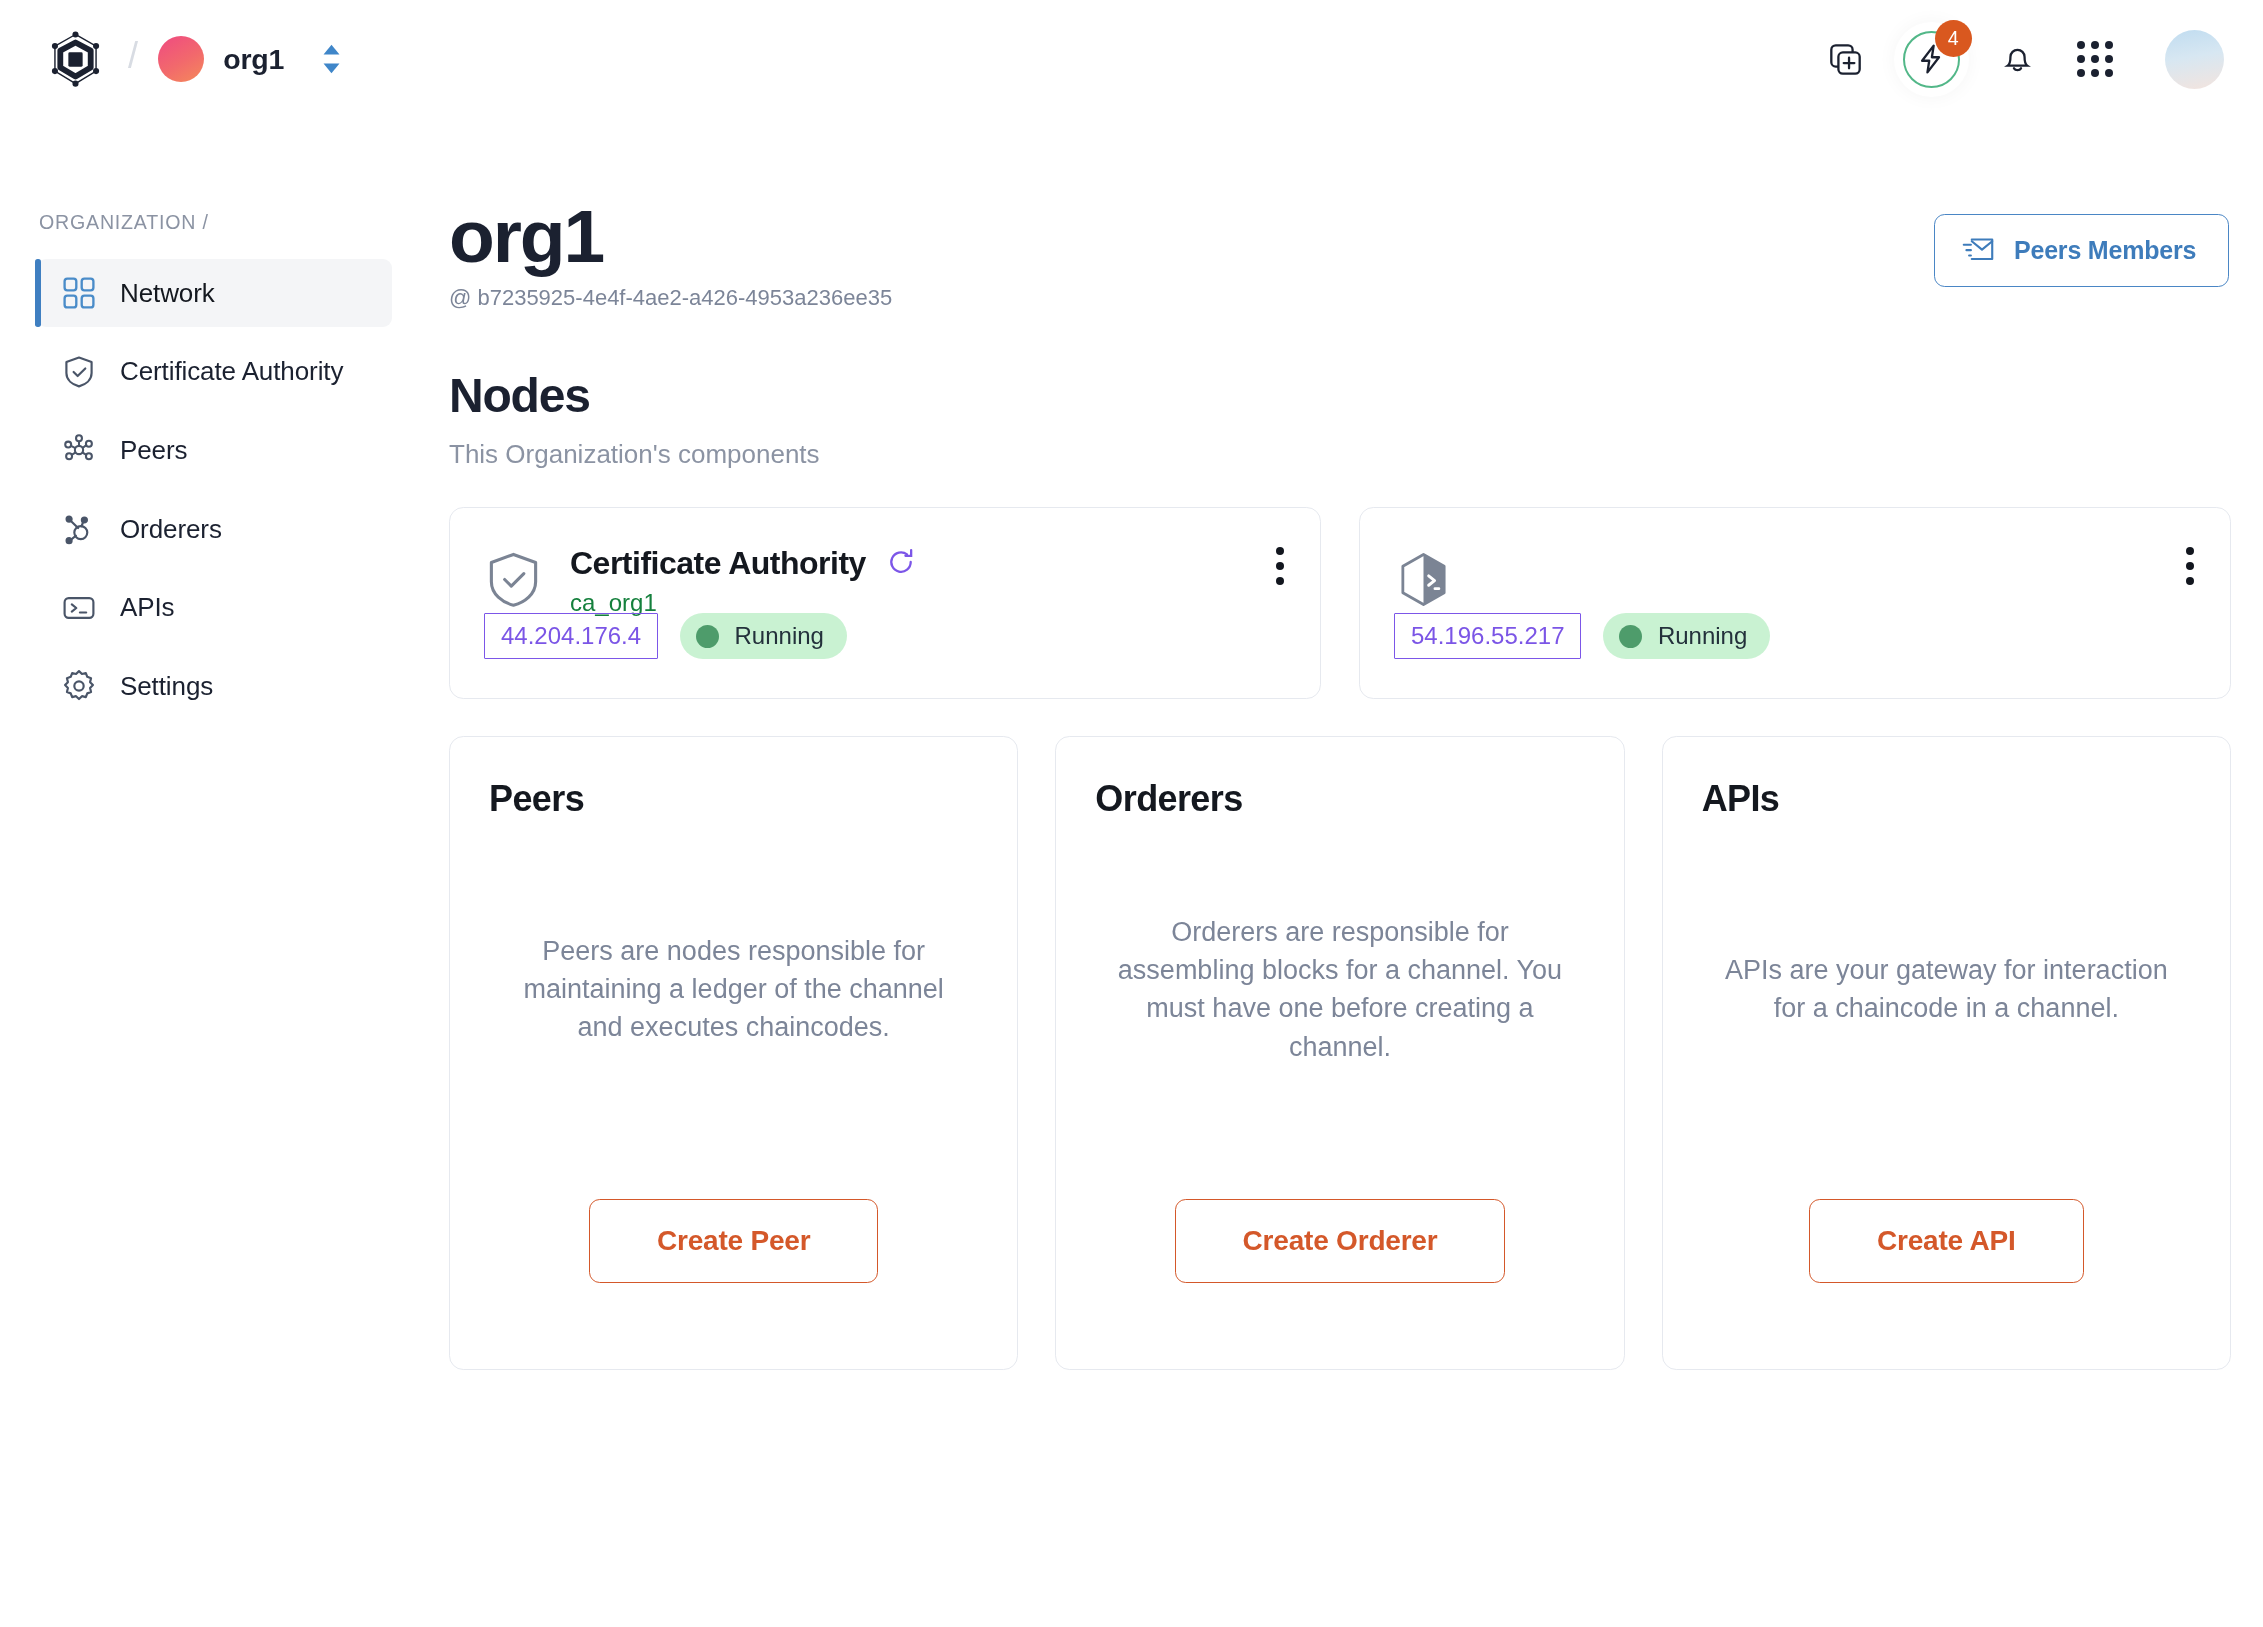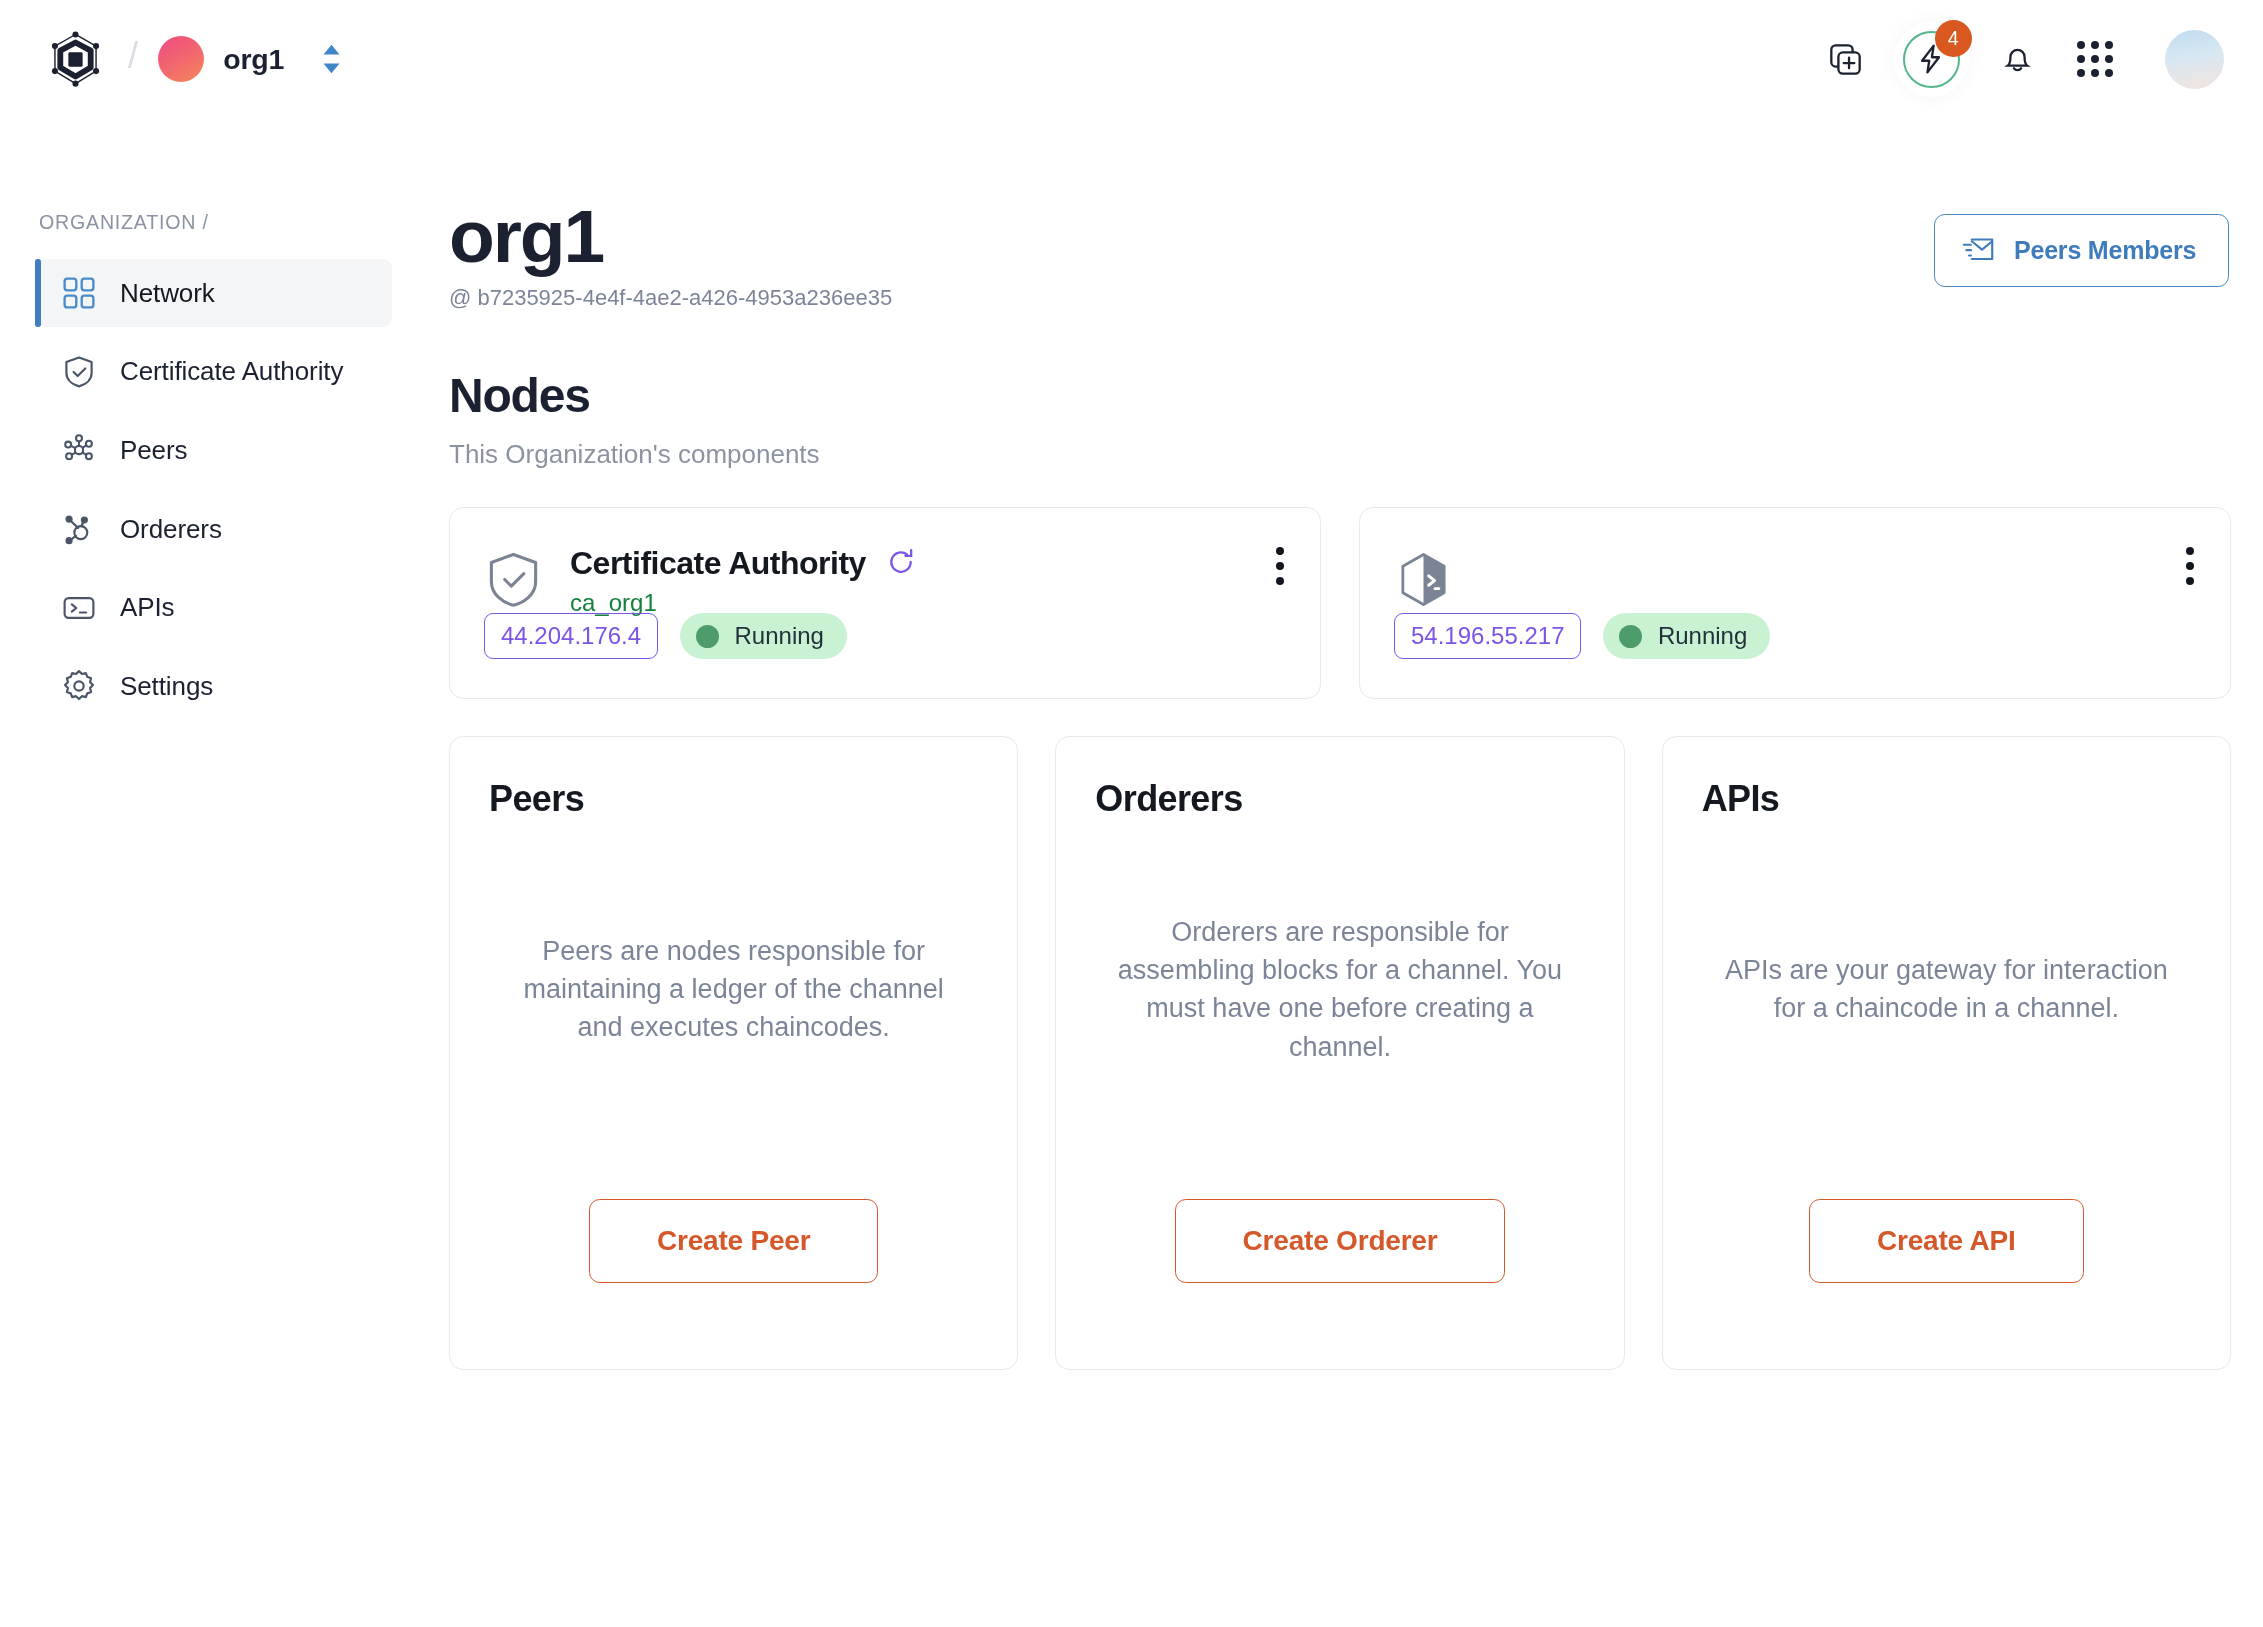--- a/index.html
+++ b/index.html
@@ -115,21 +115,21 @@
   .nc-ico { width: 59px; height: 59px; flex: 0 0 59px; margin-top: 5.3px; }
   .nc-titleline { display: flex; align-items: center; gap: 19.6px; }
   .nc-title { font-size: 32px; font-weight: 700; color: #14181f; letter-spacing: -0.5px; }
   .nc-name { font-size: 24px; color: #15803d; margin-top: 7.1px; font-weight: 400; }
   .kebab { position: absolute; top: 39px; right: 36px;
            display: flex; flex-direction: column; gap: 7.1px; align-items: center; }
   .kebab i { width: 8px; height: 8px; border-radius: 50%; background: #12161e; display:block; }
   .nc-foot { display: flex; align-items: center; gap: 21.4px;
              position: absolute; left: 34px; bottom: 39px; }
   .ip-pill {
-    border: 1.8px solid #7c56e8; border-radius: 9px;
+    border: 1.8px solid #7c56e8; border-radius: 1px;
     padding: 8px 16px; font-size: 24px; color: #7b55e6; font-weight: 400;
   }
   .status-pill {
     display: flex; align-items: center; gap: 16px;
     background: #c9f2d2; border-radius: 23px; padding: 9px 23px 9px 16px; justify-content: center;
   }
   .status-dot { width: 23px; height: 23px; border-radius: 50%; background: #4e9c6b; }
   .status-text { font-size: 24px; color: #23313b; }
 
   .cta-row { display: flex; gap: 37px; margin-top: 37px; }

